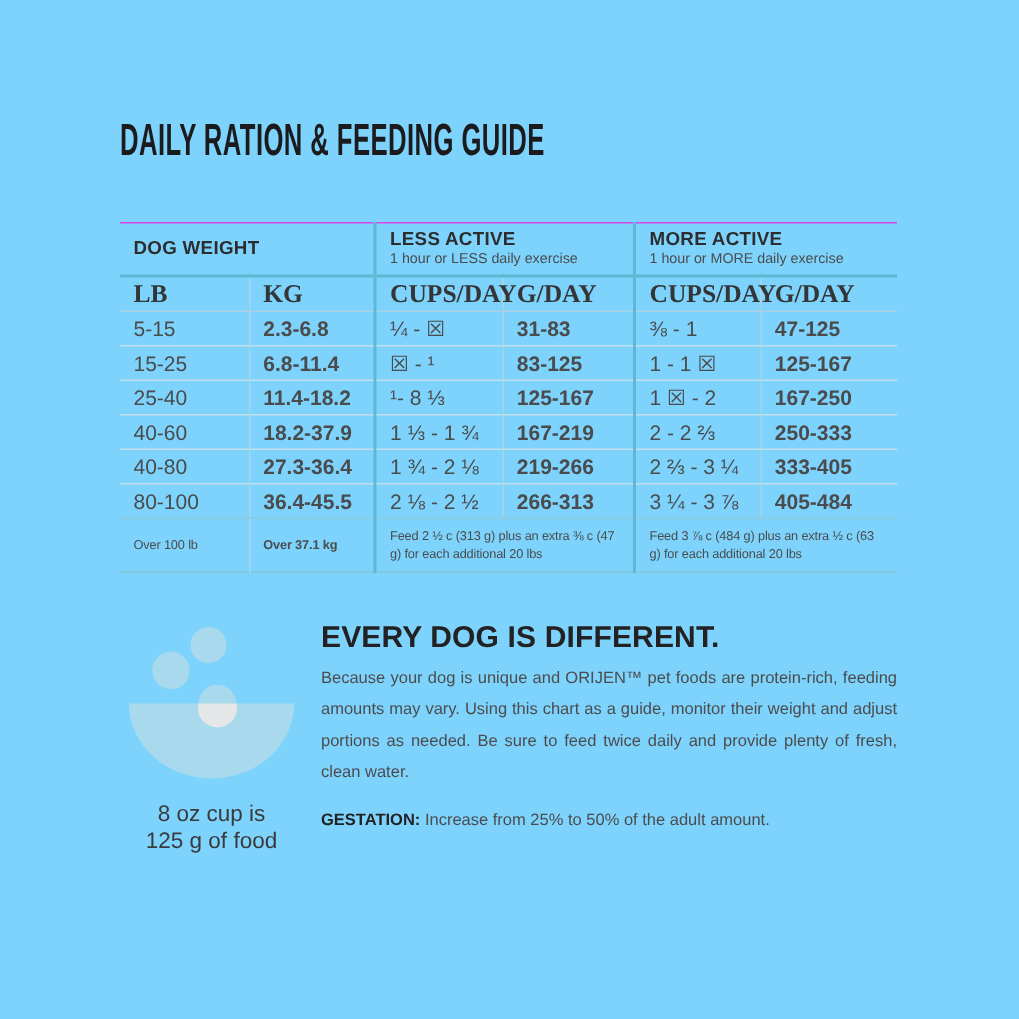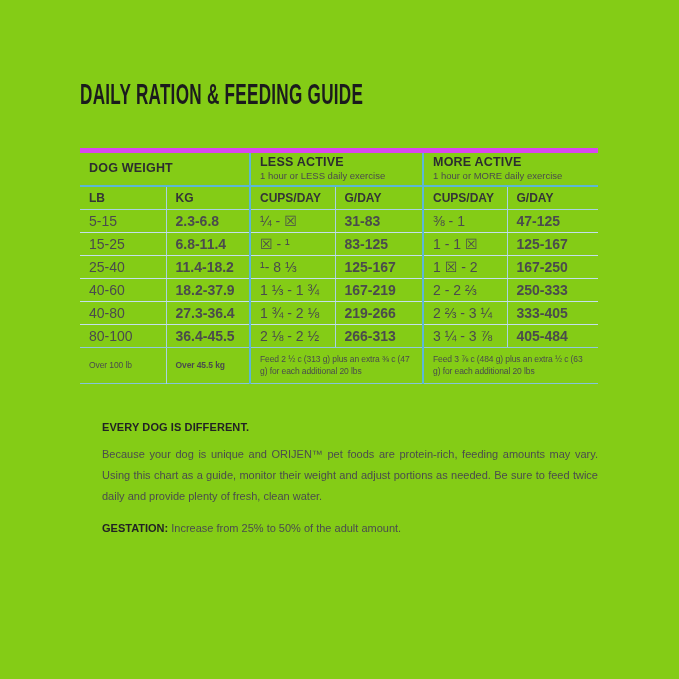--- a/index.html
+++ b/index.html
@@ -1,59 +1,60 @@
 <!DOCTYPE html>
 <html><head>
 <meta charset="utf-8">
 <style>
   html,body { margin:0; padding:0; }
   body { background:#ffffff; }
   .page {
     position:relative;
     width:679px; height:679px;
-    background:#84cc16;
+    background:#7dd3fc;
     overflow:hidden;
     font-family:"Liberation Sans", sans-serif;
     box-sizing:border-box;
     padding:80px 0 0 80px;
   }
   
   .page-title {
     margin:0 0 12px 0;
     font-size:30px; line-height:27px;
     font-weight:bold; color:#1b1b1d;
     white-space:nowrap;
     transform:scaleX(0.57);
     transform-origin:0 50%;
     letter-spacing:0.5px;
   }
   
   table.feeding {
     width:518px;
     border-collapse:collapse;
     table-layout:fixed;
-    border-top:5px solid #d946ef;
+    border-top:1px solid #d946ef;
     border-bottom:1px solid #84c5da;
     margin-top:41px;
   }
   table.feeding th, table.feeding td { text-align:left; }
   tr.group-row { height:35px; }
   tr.group-row th {
     vertical-align:middle;
     padding:2px 4px 3px 9px;
     border-bottom:2px solid #5cb8d4;
     font-weight:normal;
   }
   .group-label { font-size:12.5px; font-weight:bold; color:#2c2d2f; letter-spacing:0.2px; }
   .group-sub { font-size:9.5px; color:#4a4b4d; margin-top:1px; }
   tr.col-row { height:24px; }
   tr.col-row th {
-    font-size:12px; font-weight:bold; color:#343537;
+    font-size:17px; font-weight:bold; color:#343537;
     padding-left:9px; vertical-align:middle;
     border-bottom:1px solid #a9d3e2;
+    font-family:Liberation Serif, serif;
   }
   tbody.data td {
     height:20px; font-size:14px; color:#4a4b4d;
     padding-left:9px; vertical-align:middle;
     border-bottom:1px solid #c3e0ea;
   }
   tbody.data tr:last-child td { border-bottom:1px solid #8fc9dc; }
   tfoot td {
     height:36px; box-sizing:border-box;
     font-size:8.5px; color:#4a4b4d; line-height:1.3;
@@ -61,21 +62,21 @@
     letter-spacing:-0.1px;
   }
   .bl-thick { border-left:2px solid #5cb8d4; }
   .bl-thin  { border-left:1px solid #a9d3e2;font-weight:bold; }
   
   .bottom { display:flex; margin-top:34px; padding-left:5px; width:513px; }
   .cup-col { width:112px; flex:none; text-align:center; }
   .cup-note { margin-top:9px; font-size:15px; line-height:18px; color:#393a3c; }
   .text-col { flex:1; margin-left:17px; min-width:0; }
   .section-heading {
-    margin:0 0 8px 0; font-size:11px; line-height:18px;
+    margin:0 0 8px 0; font-size:20px; line-height:18px;
     font-weight:bold; color:#222224; letter-spacing:0.1px;
   }
   .text-col p {
     margin:0 0 11px 0;
     font-size:11px; line-height:21px; color:#4b4c4e;
   }
   p.justified { text-align:justify; }
   .lead { font-weight:bold; color:#222224; }
 </style>
 </head>
@@ -163,29 +164,42 @@
         <td class="bl-thin">36.4-45.5</td>
         <td class="bl-thick">2 ⅛ - 2 ½</td>
         <td class="bl-thin">266-313</td>
         <td class="bl-thick">3 ¼ - 3 ⅞</td>
         <td class="bl-thin">405-484</td>
       </tr>
     </tbody>
     <tfoot>
       <tr>
         <td>Over 100 lb</td>
-        <td class="bl-thin">Over 45.5 kg</td>
+        <td class="bl-thin">Over 37.1 kg</td>
         <td colspan="2" class="bl-thick">Feed 2 ½ c (313 g) plus an extra ⅜ c (47 g) for each additional 20 lbs</td>
         <td colspan="2" class="bl-thick">Feed 3 ⅞ c (484 g) plus an extra ½ c (63 g) for each additional 20 lbs</td>
       </tr>
     </tfoot>
   </table>
 
   <div class="bottom">
 
+    <div class="cup-col">
+      <svg width="112" height="104" viewBox="0 0 112 104" aria-hidden="true">
+        <path d="M1 53 L111 53 A55 50 0 0 1 1 53 Z" fill="#a9d9ec"></path>
+        <circle cx="60" cy="56" r="13" fill="#e5e6e8"></circle>
+        <path d="M47.5 53 A12.5 12.5 0 0 1 72.5 53 Z" fill="#a9d9ec"></path>
+        <circle cx="54" cy="14" r="12" fill="#a9d9ec"></circle>
+        <circle cx="29" cy="31" r="12.5" fill="#a9d9ec"></circle>
+      </svg>
+      <div class="cup-note">
+        <div>8 oz cup is</div>
+        <div>125 g of food</div>
+      </div>
+    </div>
 
     <div class="text-col">
       <h2 class="section-heading">EVERY DOG IS DIFFERENT.</h2>
       <p class="justified">Because your dog is unique and ORIJEN™ pet foods are protein-rich, feeding amounts may vary. Using this chart as a guide, monitor their weight and adjust portions as needed. Be sure to feed twice daily and provide plenty of fresh, clean water.</p>
       <p>
         <span class="lead">GESTATION:</span><span> Increase from 25% to 50% of the adult amount.</span>
       </p>
       <p>
         
       </p>

